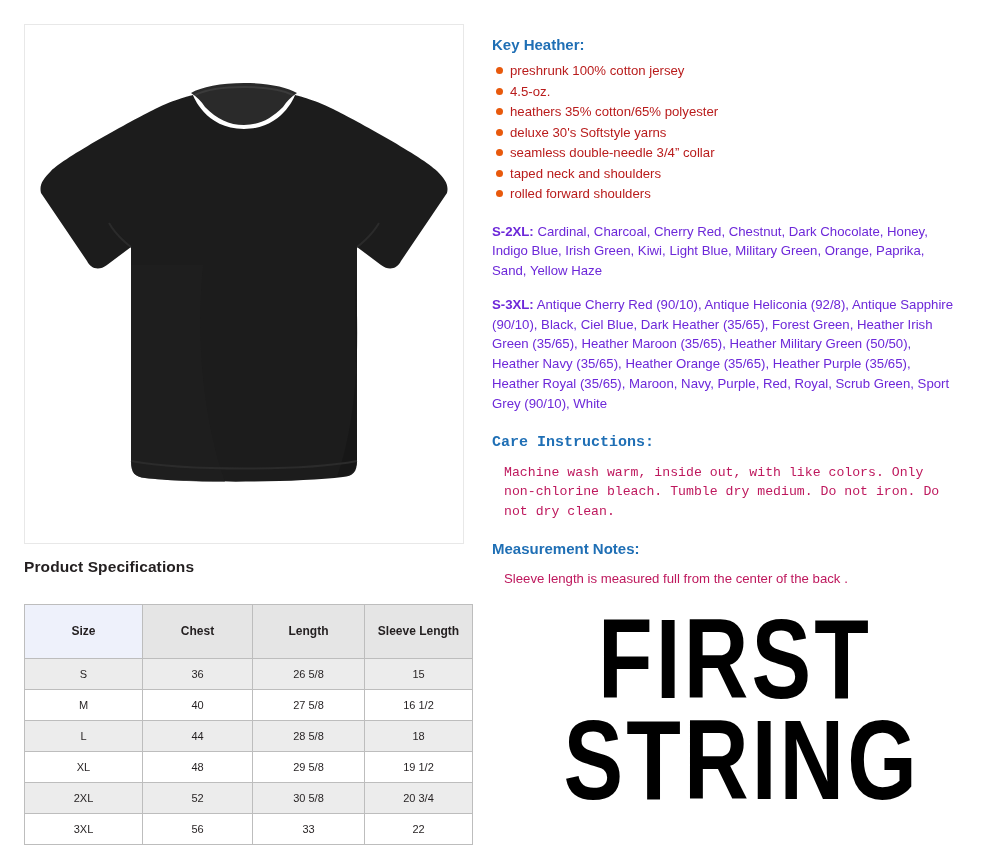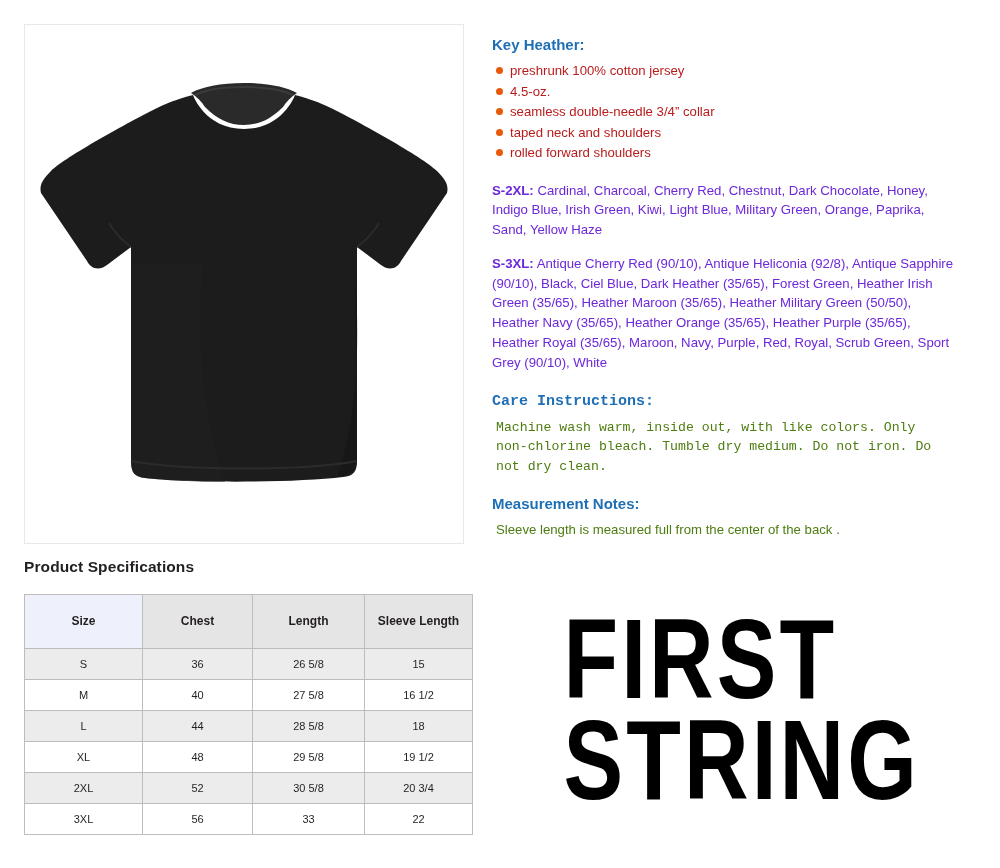--- a/index.html
+++ b/index.html
@@ -41,21 +41,21 @@
   }
   .spec-title {
     margin-top: 14px;
     font-size: 15.5px;
     font-weight: bold;
     color: #231f20;
     letter-spacing: 0.1px;
   }
 
   table.spec-table {
-    margin-top: 18px;
+    margin-top: 28px;
     border-collapse: collapse;
     width: 448px;
     table-layout: fixed;
   }
   table.spec-table td, table.spec-table th {
     border: 1px solid #bdbdbd;
     height: 31px;
     text-align: center;
     vertical-align: middle;
     font-size: 11px;
@@ -124,31 +124,32 @@
     line-height: 19.8px;
     margin: 0 0 14px 0;
     color: #6d28d9;
   }
   .color-para b { font-weight: bold; }
 
   .care-block { margin-top: 20px; font-family: Liberation Mono, monospace; }
   .body-text {
     font-size: 13.2px;
     line-height: 19.8px;
-    margin: 4px;
-    color: #4d7c0f;
+    margin: 12px;
+    color: #be185d;
   }
   .measure-block { margin-top: 18px; }
 
   
   .logo {
     position: absolute;
     left: 570px;
     top: 612px;
     width: 330px;
+    text-align: center;
     line-height: 0.82;
     color: #000000;
   }
   .logo .line {
     font-family: "Liberation Sans", sans-serif;
     font-weight: bold;
     font-size: 86px;
     letter-spacing: 3px;
     transform: scaleY(1.32) scaleX(1.04);
     transform-origin: center top;
@@ -259,20 +260,22 @@
       </tbody>
     </table>
   </div>
 
   <div class="right-col">
 
     <div class="section-heading">Key Heather:</div>
     <ul class="features">
       <li><span class="bullet"></span><span>preshrunk 100% cotton jersey</span></li>
       <li><span class="bullet"></span><span>4.5-oz.</span></li>
+      <li><span class="bullet"></span><span>heathers 35% cotton/65% polyester</span></li>
+      <li><span class="bullet"></span><span>deluxe 30's Softstyle yarns</span></li>
       <li><span class="bullet"></span><span>seamless double-needle 3/4” collar</span></li>
       <li><span class="bullet"></span><span>taped neck and shoulders</span></li>
       <li><span class="bullet"></span><span>rolled forward shoulders</span></li>
     </ul>
 
     <p class="color-para"><b>S-2XL:</b><span> Cardinal, Charcoal, Cherry Red, Chestnut, Dark Chocolate, Honey, Indigo Blue, Irish Green, Kiwi, Light Blue, Military Green, Orange, Paprika, Sand, Yellow Haze</span></p>
 
     <p class="color-para"><b>S-3XL:</b><span> Antique Cherry Red (90/10), Antique Heliconia (92/8), Antique Sapphire (90/10), Black, Ciel Blue, Dark Heather (35/65), Forest Green, Heather Irish Green (35/65), Heather Maroon (35/65), Heather Military Green (50/50), Heather Navy (35/65), Heather Orange (35/65), Heather Purple (35/65), Heather Royal (35/65), Maroon, Navy, Purple, Red, Royal, Scrub Green, Sport Grey (90/10), White</span></p>
 
     <div class="care-block">

